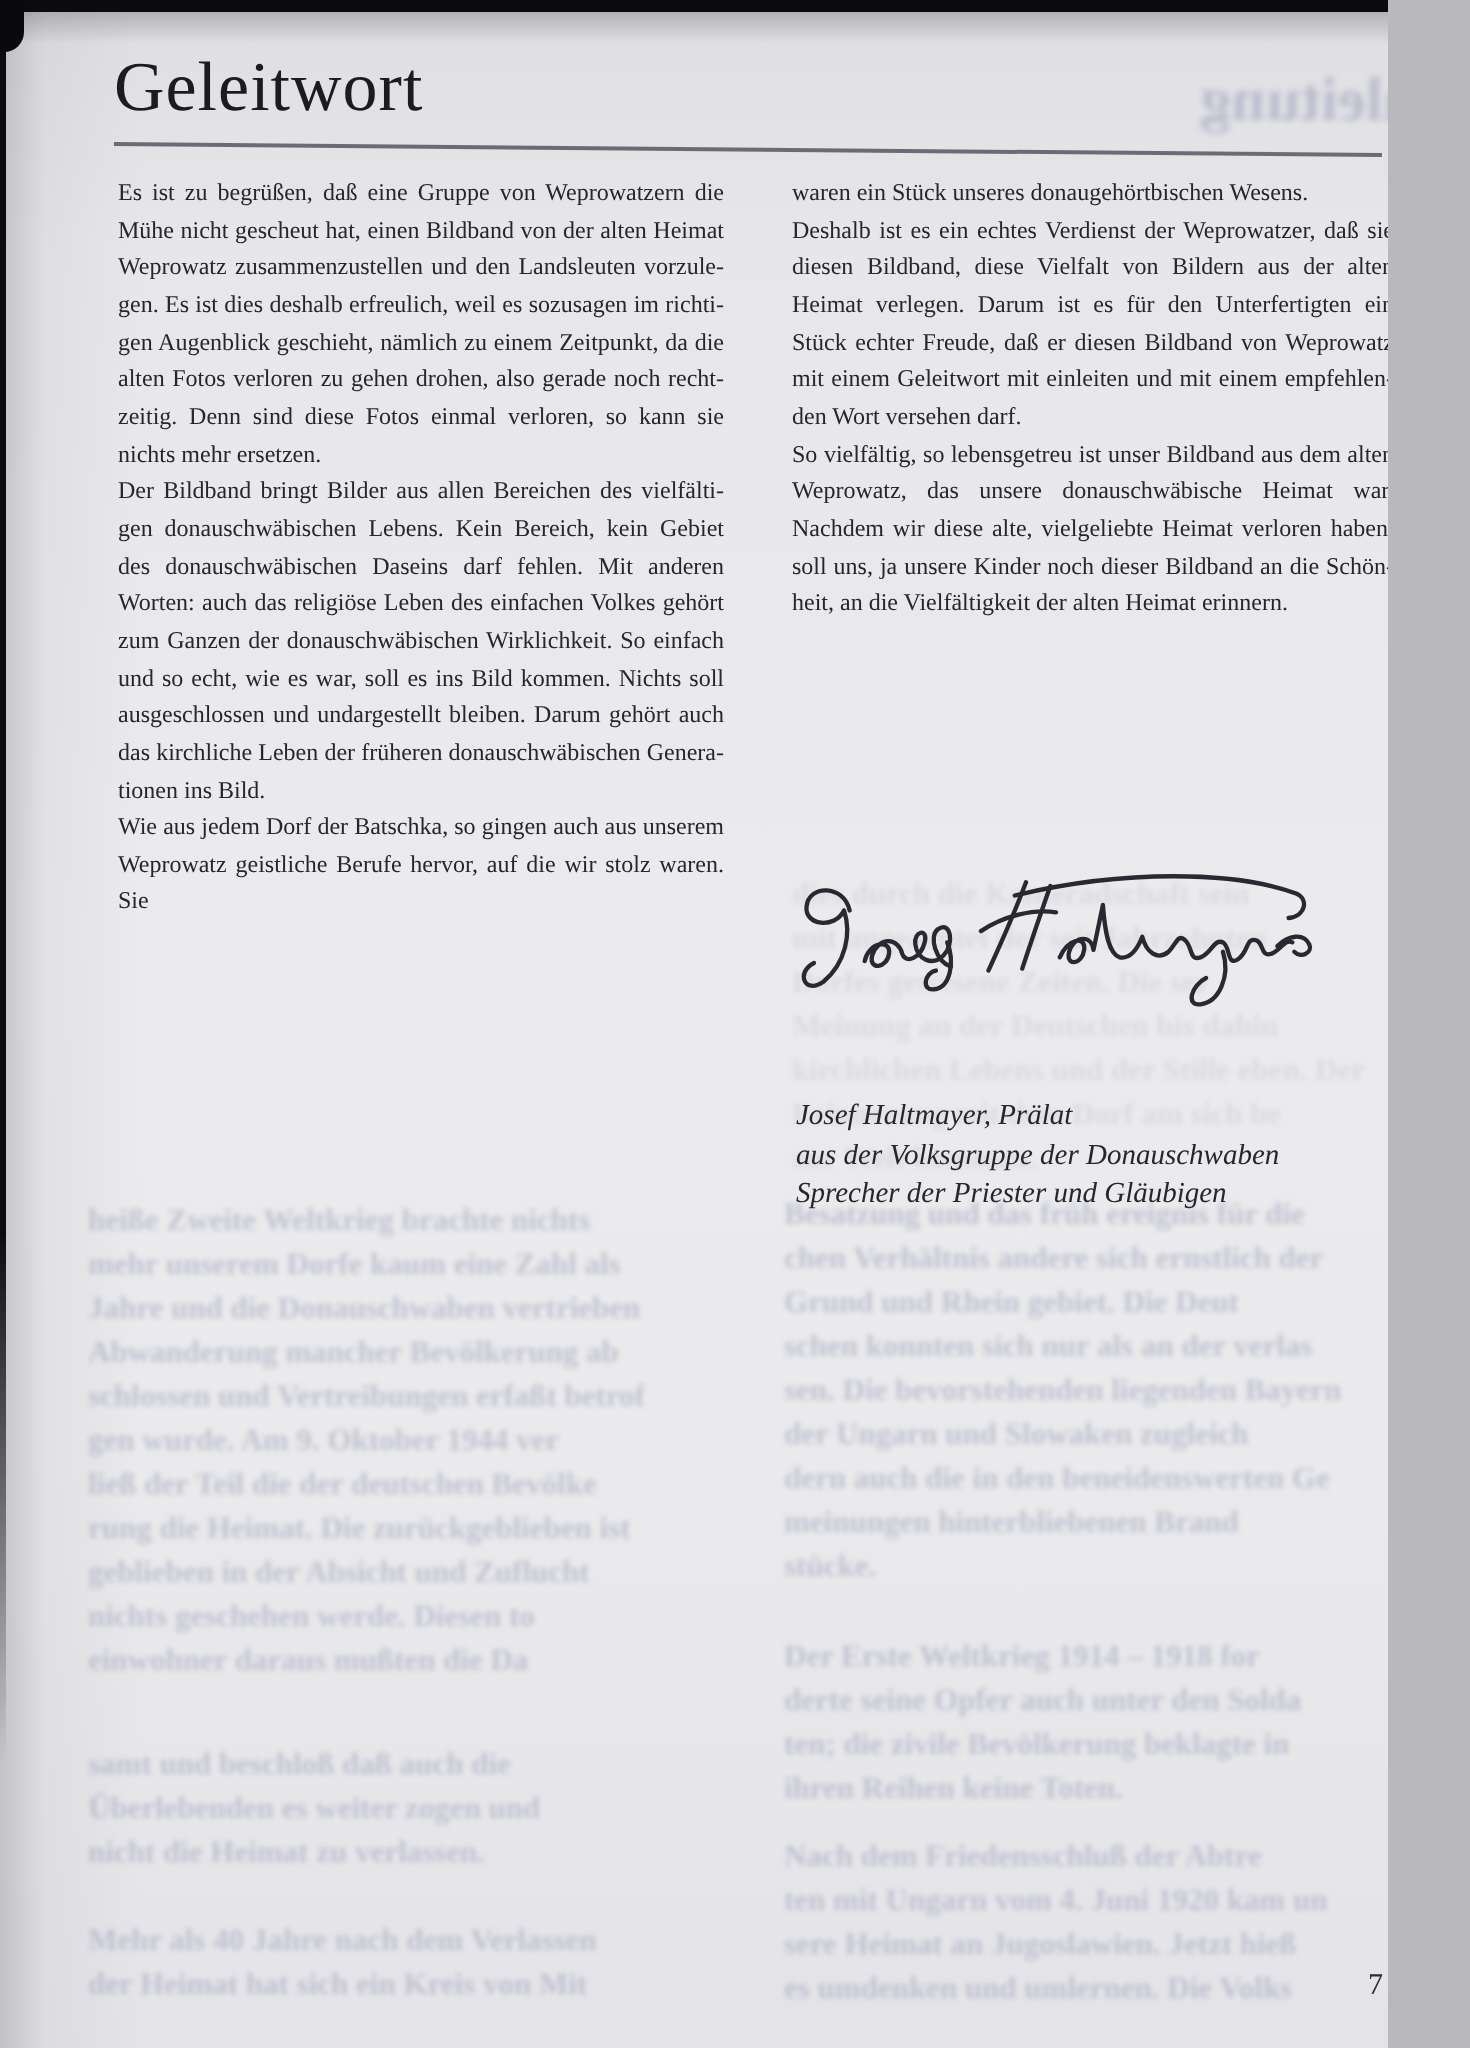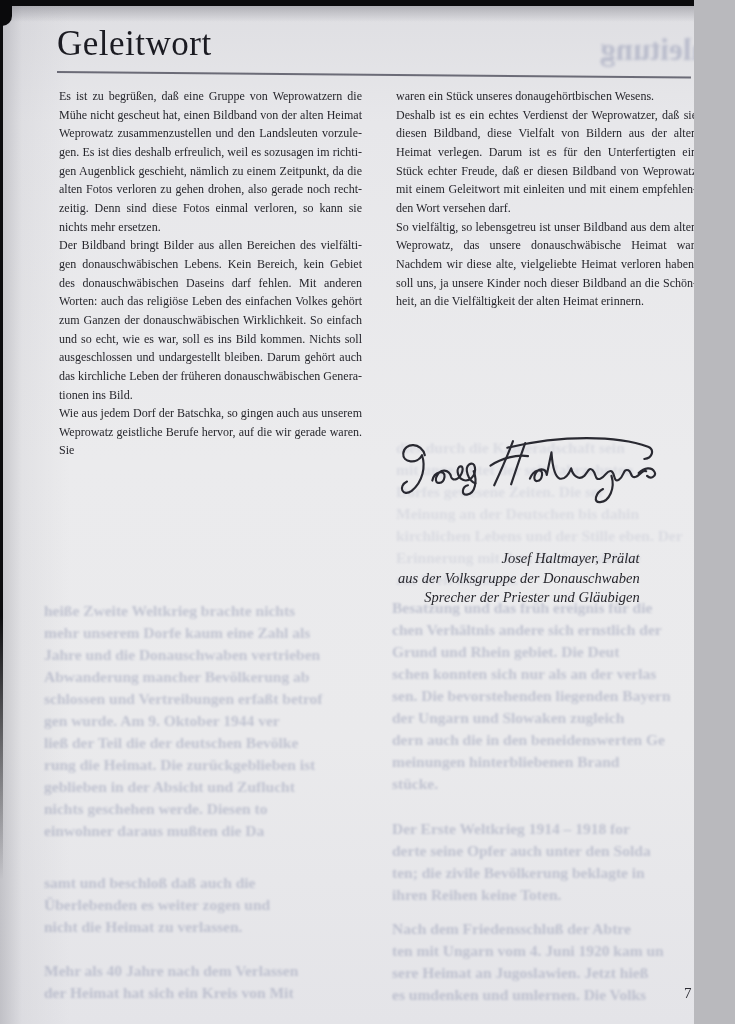--- a/index.html
+++ b/index.html
@@ -24,21 +24,21 @@
   .title-rule{position:absolute;left:57px;top:71px;width:634px;height:2px;
     background:#565663;opacity:.85;transform:rotate(.5deg);transform-origin:left center;}
   
   .col{position:absolute;top:87px;font-size:12px;line-height:18.65px;color:#26262c;
     text-align:justify;hyphens:manual;}
   .col p{margin:0;}
   .col-left{left:59px;width:303px;}
   .col-right{left:396px;width:301px;}
   
   .attribution{position:absolute;left:398px;top:549px;font-style:italic;
-    font-size:14.5px;line-height:19.5px;color:#26262c;text-align:right;}
+    font-size:14.5px;line-height:19.5px;color:#26262c;}
   
   .page-number{position:absolute;left:684px;top:985px;font-size:15px;color:#2b2b33;}
   
   .signature{position:absolute;left:392px;top:430px;width:272px;height:88px;}
   .signature svg{display:block;width:100%;height:100%;}
   
   .ghost{position:absolute;color:#838aa8;font-weight:600;font-size:15.5px;
     line-height:22px;white-space:pre-line;filter:blur(1.3px);opacity:.40;
     text-align:justify;pointer-events:none;}
   .ghost-heading{position:absolute;color:#8d93b0;font-weight:700;font-size:31px;
@@ -99,21 +99,21 @@
 ten; die zivile Bevölkerung beklagte in
 ihren Reihen keine Toten.</div>
   <div class="ghost" style="left:392px;top:918px;width:306px;">Nach dem Friedensschluß der Abtre
 ten mit Ungarn vom 4. Juni 1920 kam un
 sere Heimat an Jugoslawien. Jetzt hieß
 es umdenken und umlernen. Die Volks</div>
 
   <div class="col col-left">
     <p>Es ist zu begrüßen, daß eine Gruppe von Wep­ro­wat­zern die Mühe nicht ge­scheut hat, einen Bildband von der alten Heimat Wep­ro­watz zu­sam­men­zu­stel­len und den Lands­leu­ten vor­zu­le­gen. Es ist dies des­halb er­freu­lich, weil es so­zu­sa­gen im rich­ti­gen Au­gen­blick ge­schieht, näm­lich zu ei­nem Zeit­punkt, da die alten Fotos ver­lo­ren zu gehen drohen, also gerade noch recht­zei­tig. Denn sind diese Fotos einmal ver­lo­ren, so kann sie nichts mehr er­set­zen.</p>
     <p>Der Bildband bringt Bilder aus allen Be­rei­chen des viel­fäl­ti­gen do­nau­schwä­bi­schen Lebens. Kein Bereich, kein Gebiet des do­nau­schwä­bi­schen Daseins darf fehlen. Mit anderen Worten: auch das re­li­giö­se Le­ben des ein­fa­chen Volkes gehört zum Gan­zen der do­nau­schwä­bi­schen Wirk­lich­keit. So einfach und so echt, wie es war, soll es ins Bild kommen. Nichts soll aus­ge­schlos­sen und un­dar­ge­stellt bleiben. Darum ge­hört auch das kirch­li­che Leben der frü­he­ren do­nau­schwä­bi­schen Ge­ne­ra­tio­nen ins Bild.</p>
-    <p>Wie aus jedem Dorf der Batschka, so gin­gen auch aus un­se­rem Wep­ro­watz geist­li­che Berufe hervor, auf die wir gerade waren. Sie</p>
+    <p>Wie aus jedem Dorf der Batschka, so gin­gen auch aus un­se­rem Wep­ro­watz geist­li­che Berufe hervor, auf die wir stolz waren. Sie</p>
   </div>
 
   <div class="col col-right">
     <p>waren ein Stück unseres do­nau­gehört­bi­schen Wesens.</p>
     <p>Deshalb ist es ein echtes Ver­dienst der We­pro­wat­zer, daß sie diesen Bildband, diese Viel­falt von Bildern aus der alten Heimat ver­le­gen. Darum ist es für den Un­ter­fer­tig­ten ein Stück echter Freude, daß er diesen Bildband von Wep­ro­watz mit einem Ge­leit­wort mit ein­lei­ten und mit einem emp­feh­len­den Wort ver­se­hen darf.</p>
     <p>So viel­fäl­tig, so le­bens­ge­treu ist unser Bild­band aus dem alten Wep­ro­watz, das unsere do­nau­schwä­bi­sche Heimat war. Nachdem wir diese alte, viel­ge­lieb­te Heimat ver­lo­ren haben, soll uns, ja unsere Kinder noch die­ser Bildband an die Schön­heit, an die Viel­fäl­tig­keit der alten Heimat er­in­nern.</p>
   </div>
 
   <div class="signature" aria-label="Josef Haltmayer">
     <svg viewBox="0 0 290 90">

